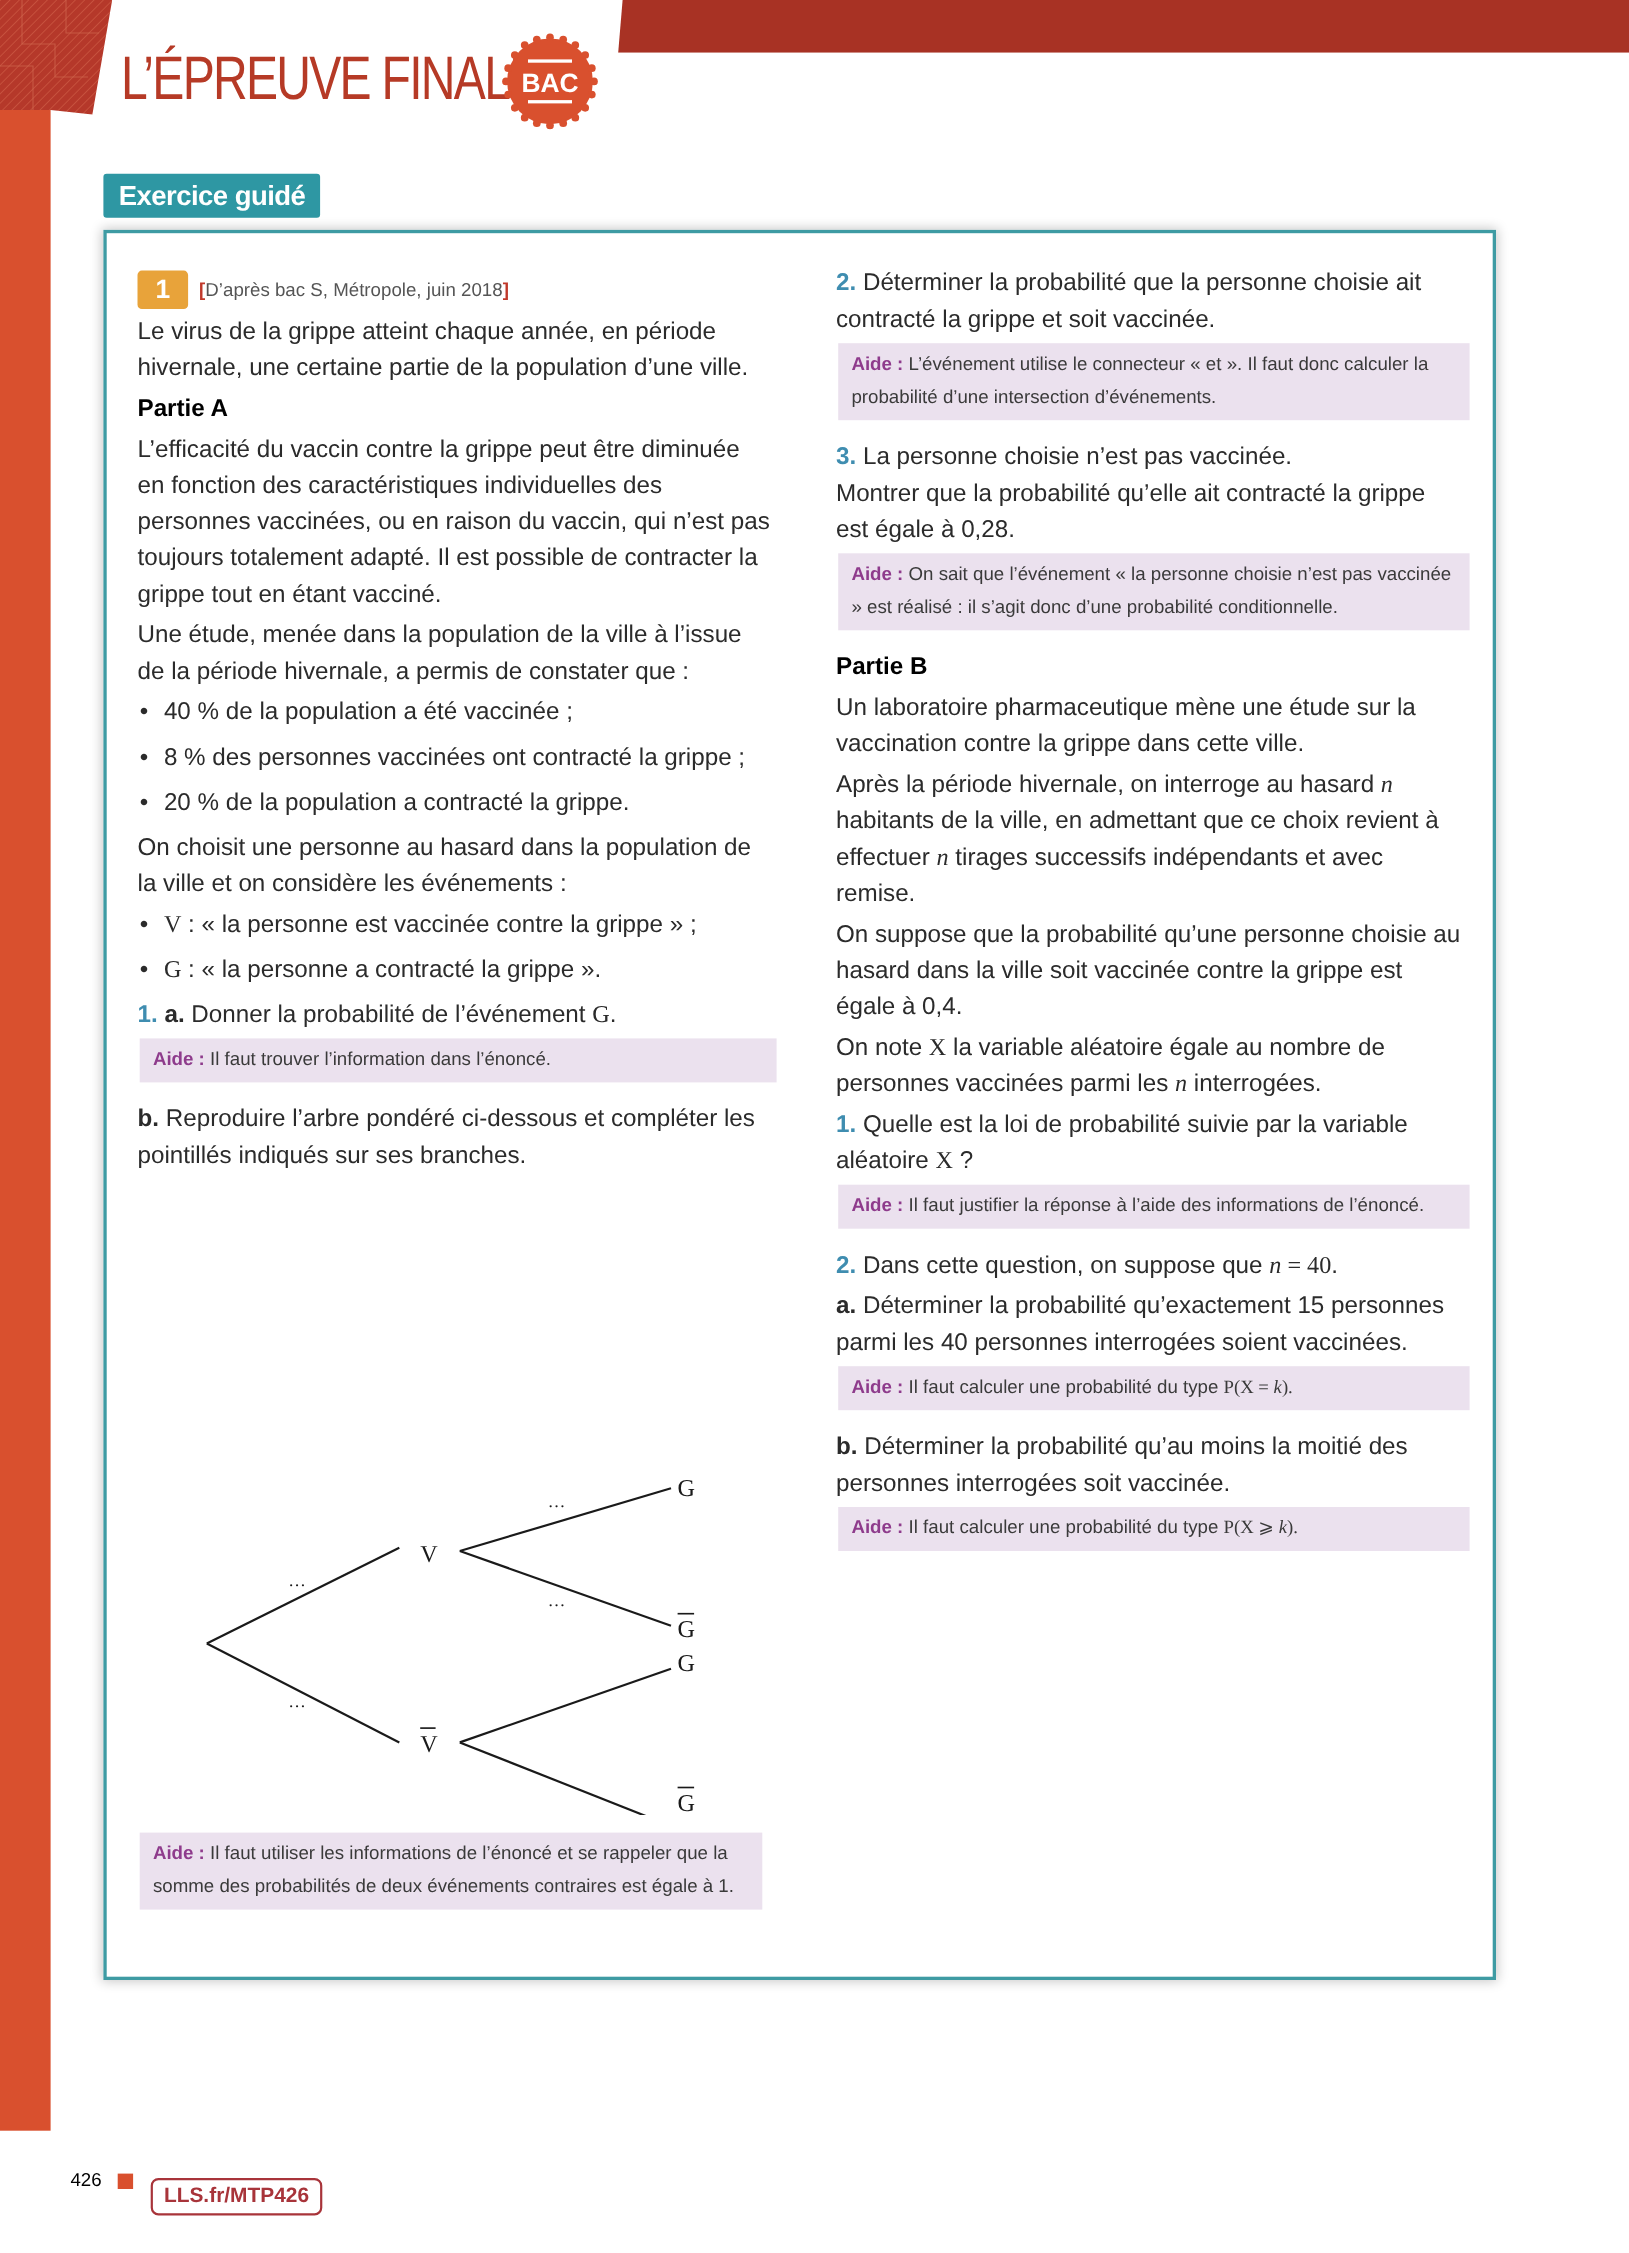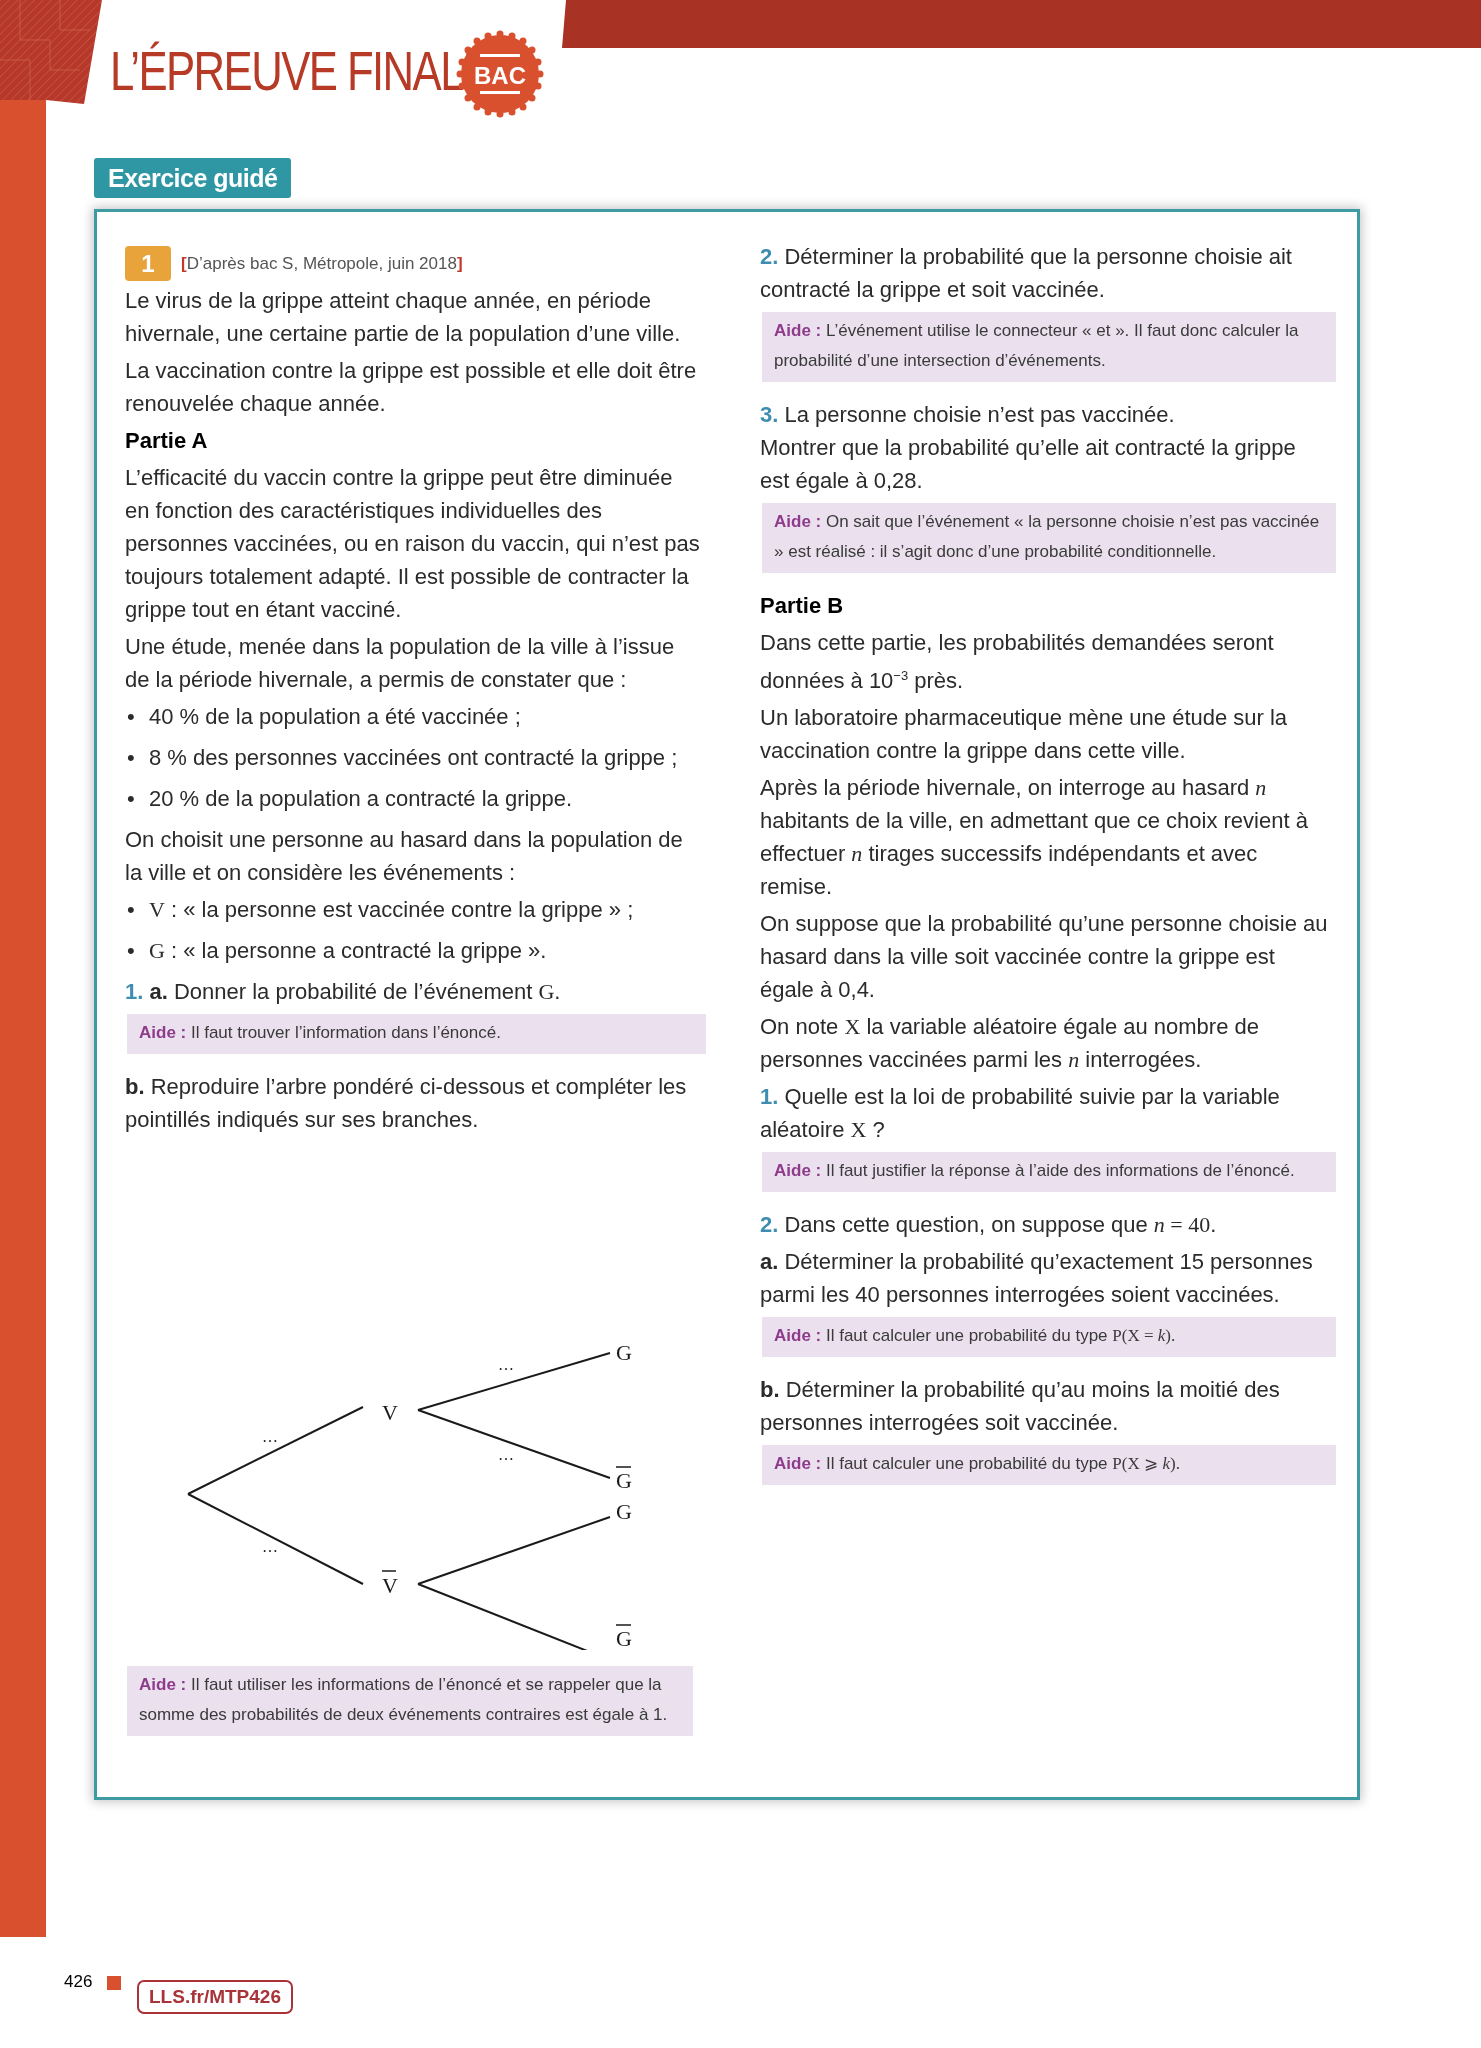--- a/index.html
+++ b/index.html
@@ -97,21 +97,20 @@
 <div class="abs section-tab">Exercice guidé</div>
 
 <div class="abs ex-box"></div>
 
 <div class="col col-left">
   <div class="ex-head">
     <span class="ex-num">1</span>
     <span class="ex-src"><span class="bracket">[</span><span>D’après bac S, Métropole, juin 2018</span><span class="bracket">]</span></span>
   </div>
   <p>Le virus de la grippe atteint chaque année, en période hivernale, une certaine partie de la population d’une ville.</p>
-  <p>La vaccination contre la grippe est possible et elle doit être renouvelée chaque année.</p>
   <p class="h-part">Partie A</p>
   <p>L’efficacité du vaccin contre la grippe peut être diminuée en fonction des caractéristiques individuelles des personnes vaccinées, ou en raison du vaccin, qui n’est pas toujours totalement adapté. Il est possible de contracter la grippe tout en étant vacciné.</p>
   <p>Une étude, menée dans la population de la ville à l’issue de la période hivernale, a permis de constater que :</p>
   <ul class="bul">
     <li>40 % de la population a été vaccinée ;</li>
     <li>8 % des personnes vaccinées ont contracté la grippe ;</li>
     <li>20 % de la population a contracté la grippe.</li>
   </ul>
   <p>On choisit une personne au hasard dans la population de la ville et on considère les événements :</p>
   <ul class="bul">
@@ -153,21 +152,20 @@
 
 <div class="abs aide" style="left:127px; top:1666px; width:542px; margin:0;"><span class="aide-lbl">Aide :</span><span> Il faut utiliser les informations de l’énoncé et se rappeler que la somme des probabilités de deux événements contraires est égale à 1.</span></div>
 
 <div class="col col-right">
   <p><span class="qnum">2.</span><span> Déterminer la probabilité que la personne choisie ait contracté la grippe et soit vaccinée.</span></p>
   <div class="aide"><span class="aide-lbl">Aide :</span><span> L’événement utilise le connecteur « et ». Il faut donc calculer la probabilité d’une intersection d’événements.</span></div>
   <p style="margin-bottom:0"><span class="qnum">3.</span><span> La personne choisie n’est pas vaccinée.</span></p>
   <p><span>Montrer que la probabilité qu’elle ait contracté la grippe est égale à </span><span>0,28</span><span>.</span></p>
   <div class="aide"><span class="aide-lbl">Aide :</span><span> On sait que l’événement « la personne choisie n’est pas vaccinée » est réalisé : il s’agit donc d’une probabilité conditionnelle.</span></div>
   <p class="h-part">Partie B</p>
-  <p><span>Dans cette partie, les probabilités demandées seront données à </span><span>10</span><sup style="font-size:13px">−3</sup><span> près.</span></p>
   <p>Un laboratoire pharmaceutique mène une étude sur la vaccination contre la grippe dans cette ville.</p>
   <p><span>Après la période hivernale, on interroge au hasard </span><span class="mi">n</span><span> habitants de la ville, en admettant que ce choix revient à effectuer </span><span class="mi">n</span><span> tirages successifs indépendants et avec remise.</span></p>
   <p>On suppose que la probabilité qu’une personne choisie au hasard dans la ville soit vaccinée contre la grippe est égale à 0,4.</p>
   <p><span>On note </span><span class="math">X</span><span> la variable aléatoire égale au nombre de personnes vaccinées parmi les </span><span class="mi">n</span><span> interrogées.</span></p>
   <p><span class="qnum">1.</span><span> Quelle est la loi de probabilité suivie par la variable aléatoire </span><span class="math">X</span><span> ?</span></p>
   <div class="aide"><span class="aide-lbl">Aide :</span><span> Il faut justifier la réponse à l’aide des informations de l’énoncé.</span></div>
   <p><span class="qnum">2.</span><span> Dans cette question, on suppose que </span><span class="mi">n</span><span class="math"> = 40</span><span>.</span></p>
   <p><span class="qlet">a.</span><span> Déterminer la probabilité qu’exactement 15 personnes parmi les 40 personnes interrogées soient vaccinées.</span></p>
   <div class="aide"><span class="aide-lbl">Aide :</span><span> Il faut calculer une probabilité du type </span><span class="math">P(X = </span><span class="mi">k</span><span class="math">).</span></div>
   <p><span class="qlet">b.</span><span> Déterminer la probabilité qu’au moins la moitié des personnes interrogées soit vaccinée.</span></p>

